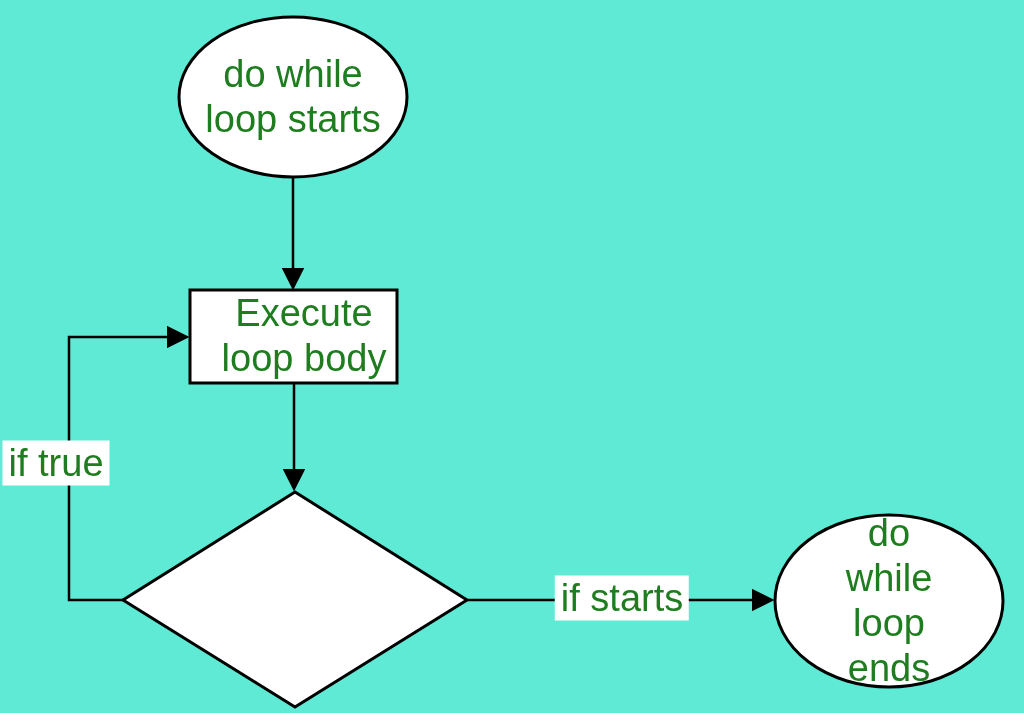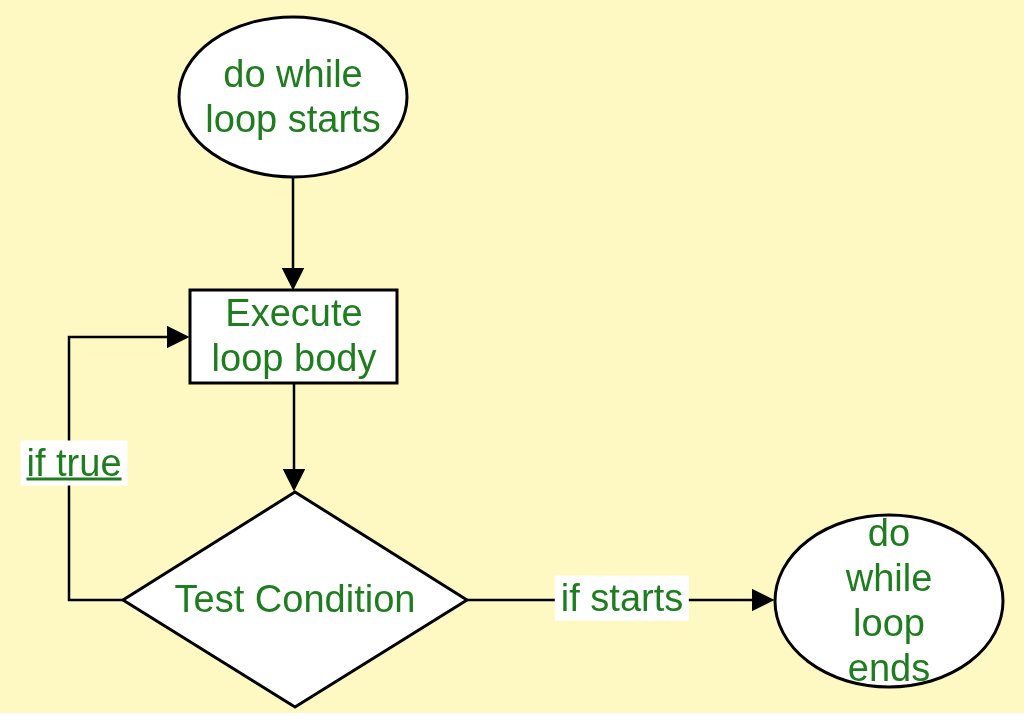--- a/index.html
+++ b/index.html
@@ -4,21 +4,21 @@
 <style>
   html, body {
     margin: 0;
     padding: 0;
     background: #ffffff;
   }
   .canvas {
     position: relative;
     width: 1024px;
     height: 713px;
-    background: #fef9c3;
+    background: #5eead4;
     overflow: hidden;
     font-family: "Liberation Sans", sans-serif;
   }
   .canvas svg {
     position: absolute;
     left: 0;
     top: 0;
     z-index: 1;
   }
   .node-label, .edge-label {
@@ -30,24 +30,24 @@
     text-align: center;
     white-space: pre-line;
     z-index: 2;
   }
   .edge-label {
     background: #ffffff;
     padding: 0 6px;
     white-space: nowrap;
   }
   .lbl-start   { left: 293px; top: 97px;  }
-  .lbl-body    { left: 294px; top: 336px; }
+  .lbl-body    { left: 304px; top: 336px; }
   .lbl-cond    { left: 295px; top: 599px; }
   .lbl-end     { left: 889px; top: 601px; }
-  .lbl-iftrue  { left: 74px;  top: 463px; text-decoration: underline; }
+  .lbl-iftrue  { left: 56px;  top: 463px; }
   .lbl-iffalse { left: 622px; top: 598px; }
 </style>
 </head>
 <body>
 
 <div class="canvas">
 
   <svg width="1024" height="725" viewBox="0 0 1024 725">
     <defs>
       <marker id="arrow" viewBox="0 0 10 10" refX="8.5" refY="5" markerWidth="9" markerHeight="9" orient="auto-start-reverse">
@@ -71,21 +71,20 @@
 
     <path d="M 467 600 L 771 600" fill="none" stroke="#000000" stroke-width="2.5" marker-end="url(#arrow)"></path>
   </svg>
 
   <div class="node-label lbl-start">do while
 loop starts</div>
 
   <div class="node-label lbl-body">Execute
 loop body</div>
 
-  <div class="node-label lbl-cond">Test Condition</div>
 
   <div class="node-label lbl-end">do while
 loop ends</div>
 
   <div class="edge-label lbl-iftrue">if true</div>
 
   <div class="edge-label lbl-iffalse">if starts</div>
 
 </div>
 

